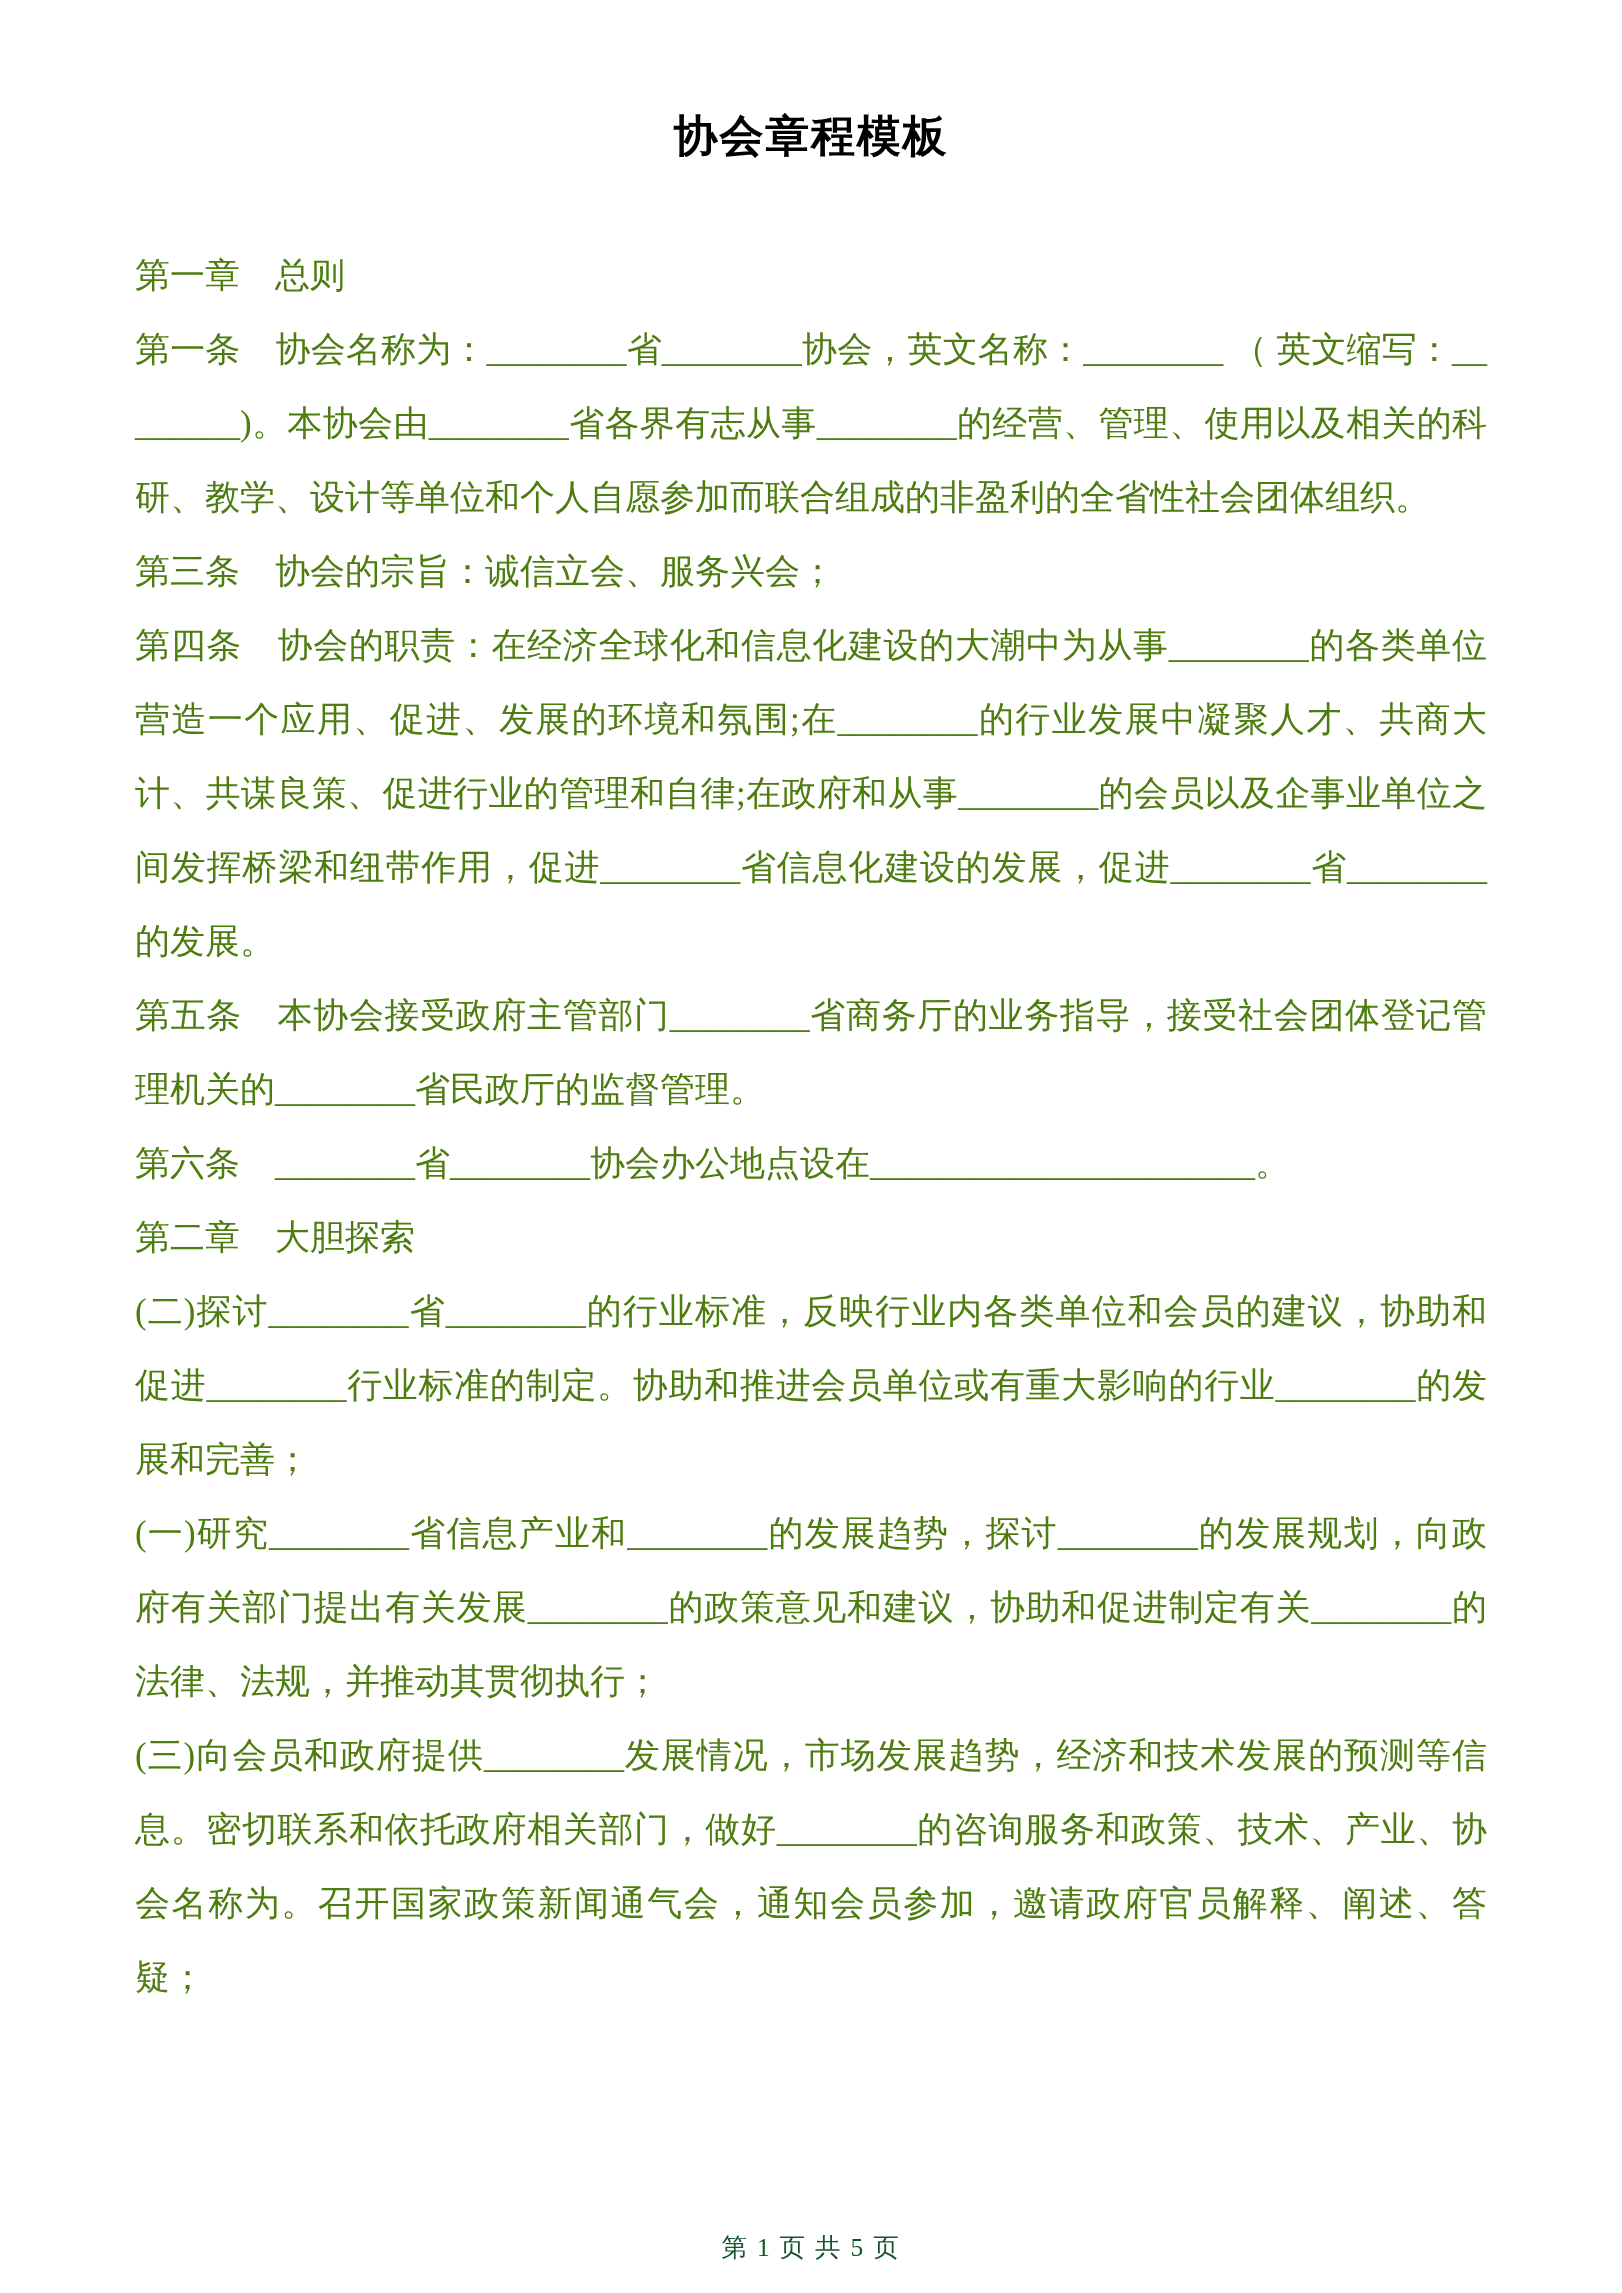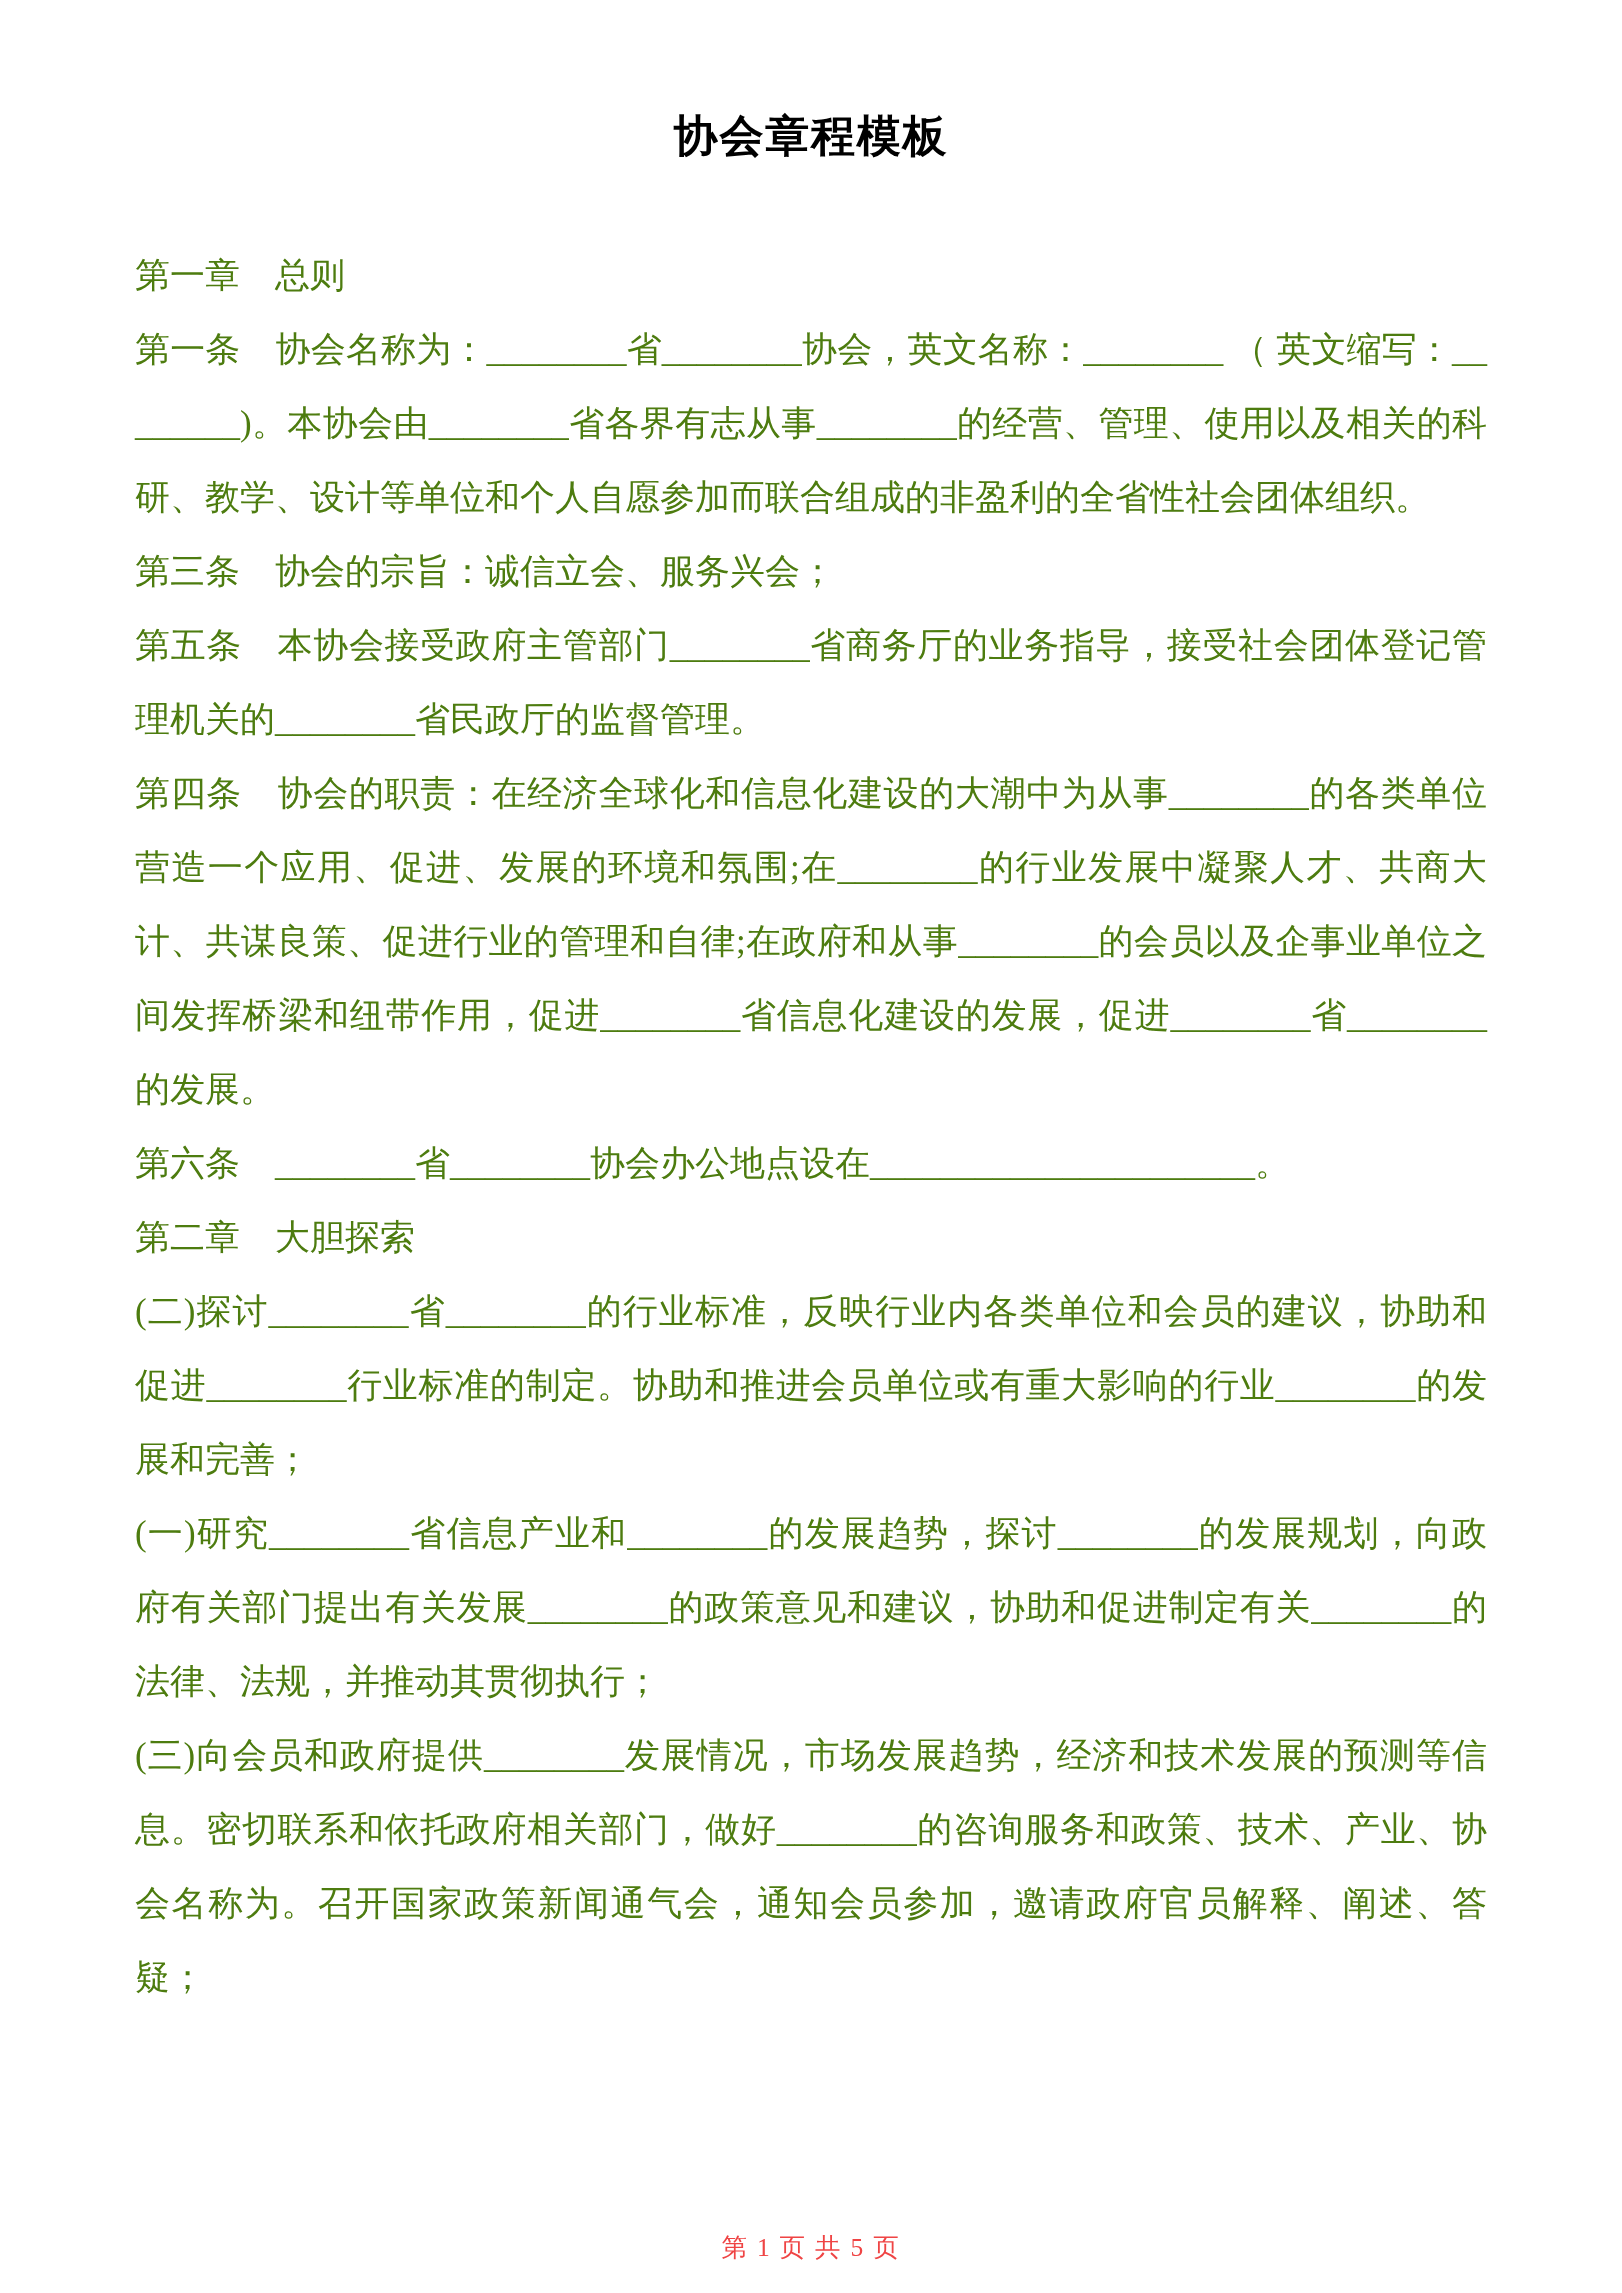--- a/index.html
+++ b/index.html
@@ -30,37 +30,37 @@
     word-break: break-all;
     color: #4d7c0f;
   }
   .doc-footer {
     position: absolute;
     left: 0;
     bottom: 29px;
     width: 100%;
     text-align: center;
     font-size: 25.5px;
-    color: #ef4444;
+    color: #14532d;
     letter-spacing: 1.8px;
   }
 </style>
 </head>
 <body>
 
 <div class="page">
 
   <h1 class="doc-title">协会章程模板</h1>
 
   <div class="doc-body">
     <p>第一章　总则</p>
     <p>第一条　协会名称为：________省________协会，英文名称：________ （ 英文缩写：________)。本协会由________省各界有志从事________的经营、管理、使用以及相关的科研、教学、设计等单位和个人自愿参加而联合组成的非盈利的全省性社会团体组织。</p>
     <p>第三条　协会的宗旨：诚信立会、服务兴会；</p>
+    <p>第四条　协会的职责：在经济全球化和信息化建设的大潮中为从事________的各类单位营造一个应用、促进、发展的环境和氛围;在________的行业发展中凝聚人才、共商大计、共谋良策、促进行业的管理和自律;在政府和从事________的会员以及企事业单位之间发挥桥梁和纽带作用，促进________省信息化建设的发展，促进________省________的发展。</p>
     <p>第五条　本协会接受政府主管部门________省商务厅的业务指导，接受社会团体登记管理机关的________省民政厅的监督管理。</p>
-    <p>第四条　协会的职责：在经济全球化和信息化建设的大潮中为从事________的各类单位营造一个应用、促进、发展的环境和氛围;在________的行业发展中凝聚人才、共商大计、共谋良策、促进行业的管理和自律;在政府和从事________的会员以及企事业单位之间发挥桥梁和纽带作用，促进________省信息化建设的发展，促进________省________的发展。</p>
     <p>第六条　________省________协会办公地点设在______________________。</p>
     <p>第二章　大胆探索</p>
     <p>(二)探讨________省________的行业标准，反映行业内各类单位和会员的建议，协助和促进________行业标准的制定。协助和推进会员单位或有重大影响的行业________的发展和完善；</p>
     <p>(一)研究________省信息产业和________的发展趋势，探讨________的发展规划，向政府有关部门提出有关发展________的政策意见和建议，协助和促进制定有关________的法律、法规，并推动其贯彻执行；</p>
     <p>(三)向会员和政府提供________发展情况，市场发展趋势，经济和技术发展的预测等信息。密切联系和依托政府相关部门，做好________的咨询服务和政策、技术、产业、协会名称为。召开国家政策新闻通气会，通知会员参加，邀请政府官员解释、阐述、答疑；</p>
   </div>
 
   <div class="doc-footer">第 1 页 共 5 页</div>
 
 </div>

